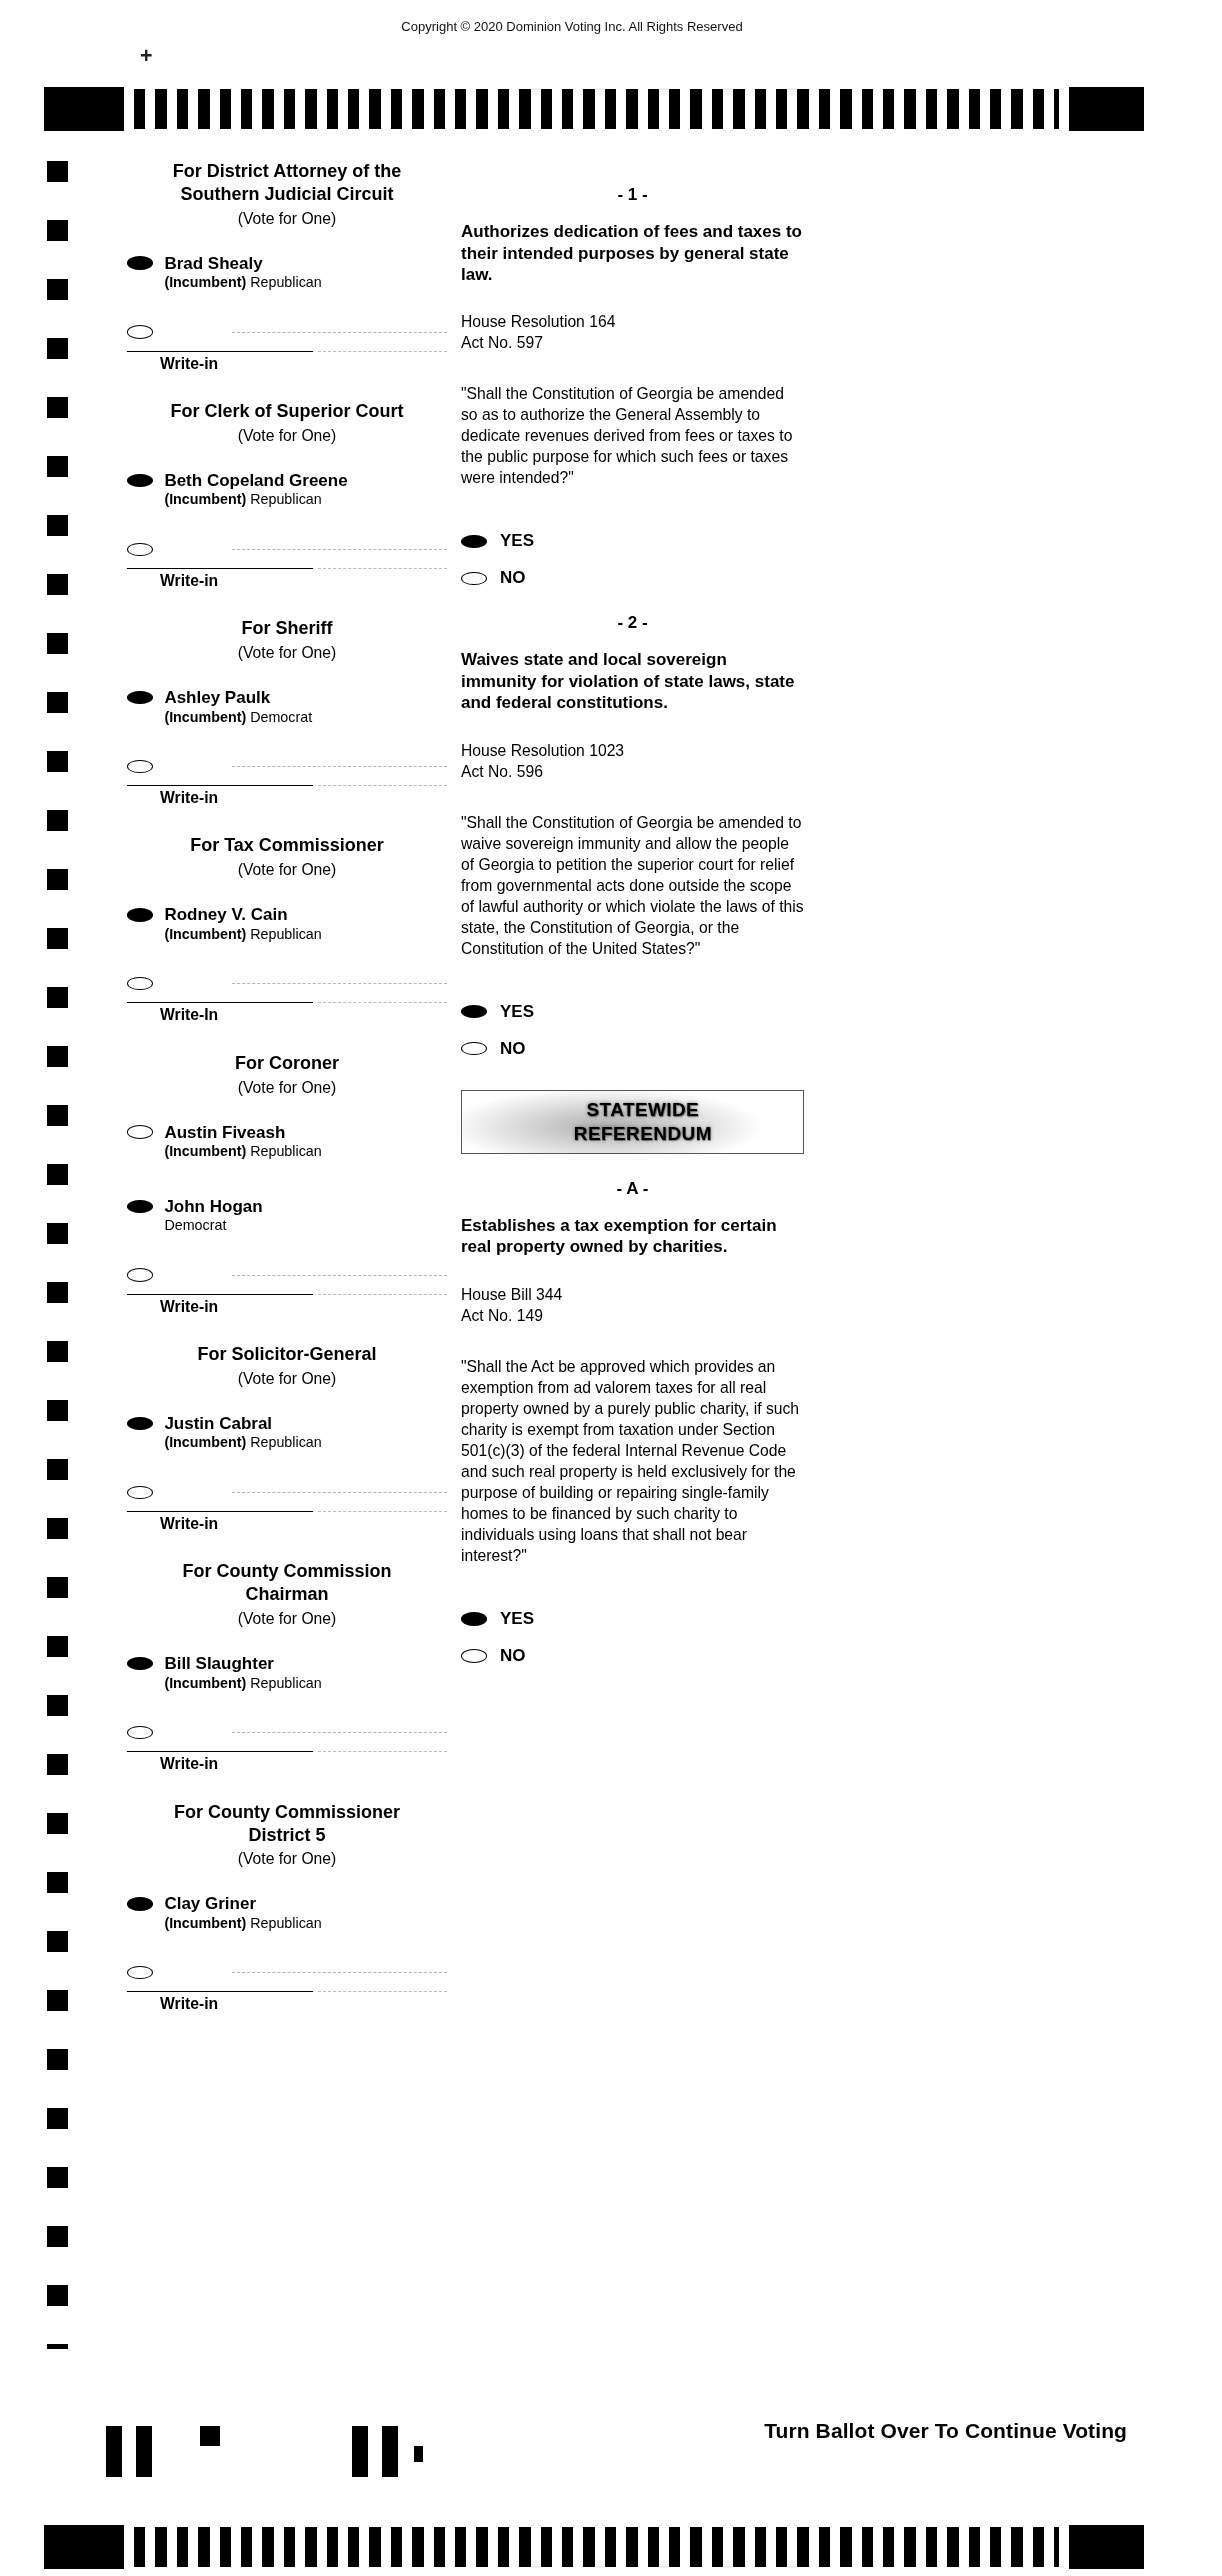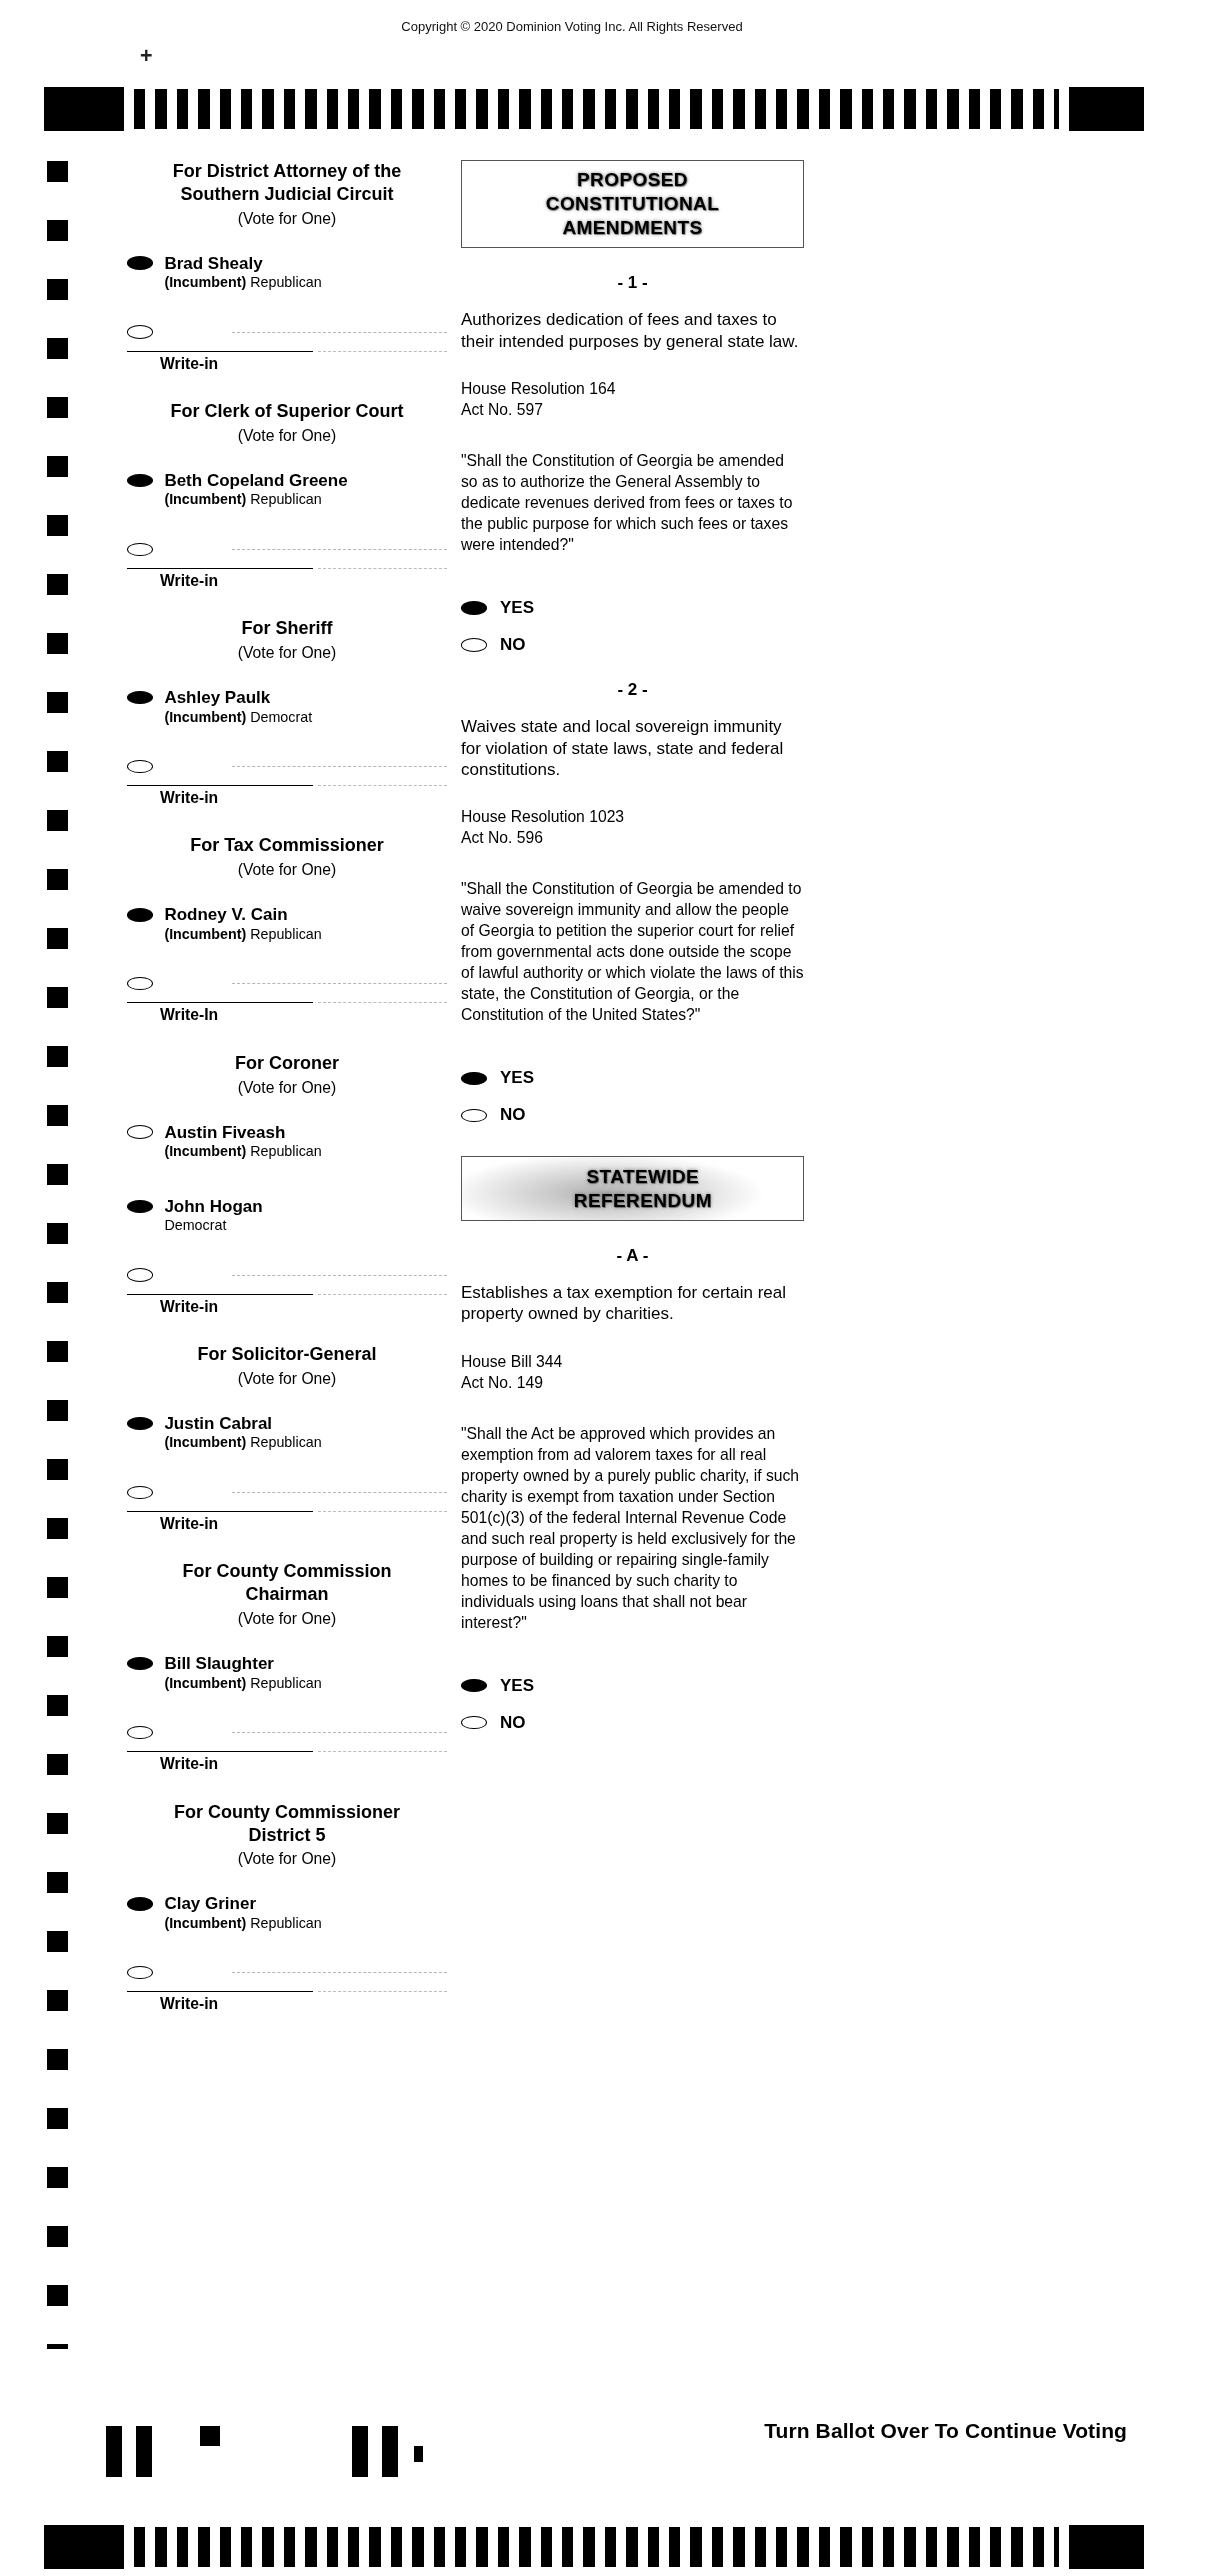--- a/index.html
+++ b/index.html
@@ -65,21 +65,21 @@
     white-space:pre-line;
     text-shadow:0 0 3.6px rgba(70,70,70,.75), 0.7px 0.7px 0 rgba(60,60,60,.5);
     letter-spacing:0.4px;
   }
   .m-header.smudge{
     background:radial-gradient(ellipse 62% 85% at 42% 58%, rgba(110,110,110,.55), rgba(150,150,150,.28) 48%, transparent 75%);
     margin-top:31px;
     padding-left:25px;
   }
   .m-num{font-weight:bold;font-size:17px;text-align:center;margin-top:24px;margin-bottom:15.7px;line-height:21.4px;}
-  .m-sum{font-weight:normal;font-size:17px;line-height:21.4px;}
+  .m-sum{font-weight:bold;font-size:17px;line-height:21.4px;}
   .m-ref{margin-top:26px;font-size:15.7px;line-height:21px;}
   .m-q{margin-top:30px;font-size:15.7px;line-height:21px;}
   .choice{display:flex;align-items:center;margin-top:43px;}
   .choice.no{margin-top:17px;}
   .choice .ch-label{font-weight:bold;font-size:17px;margin-left:13px;}
 </style>
 </head>
 <body>
 
 <div class="page">
@@ -294,23 +294,20 @@
           <span class="solid"></span>
           <span class="dash"></span>
         </div>
       <div class="wlabel">Write-in</div>
     </section>
 
   </div>
 
   <div class="right-col">
 
-    <div class="m-header">PROPOSED
-CONSTITUTIONAL
-AMENDMENTS</div>
 
     <div class="m-item">
       <div class="m-num">- 1 -</div>
       <div class="m-sum">Authorizes dedication of fees and taxes to their intended purposes by general state law.</div>
       <div class="m-ref">
         <div>House Resolution 164</div>
         <div>Act No. 597</div>
       </div>
       <div class="m-q">"Shall the Constitution of Georgia be amended so as to authorize the General Assembly to dedicate revenues derived from fees or taxes to the public purpose for which such fees or taxes were intended?"</div>
       <div class="choice">

